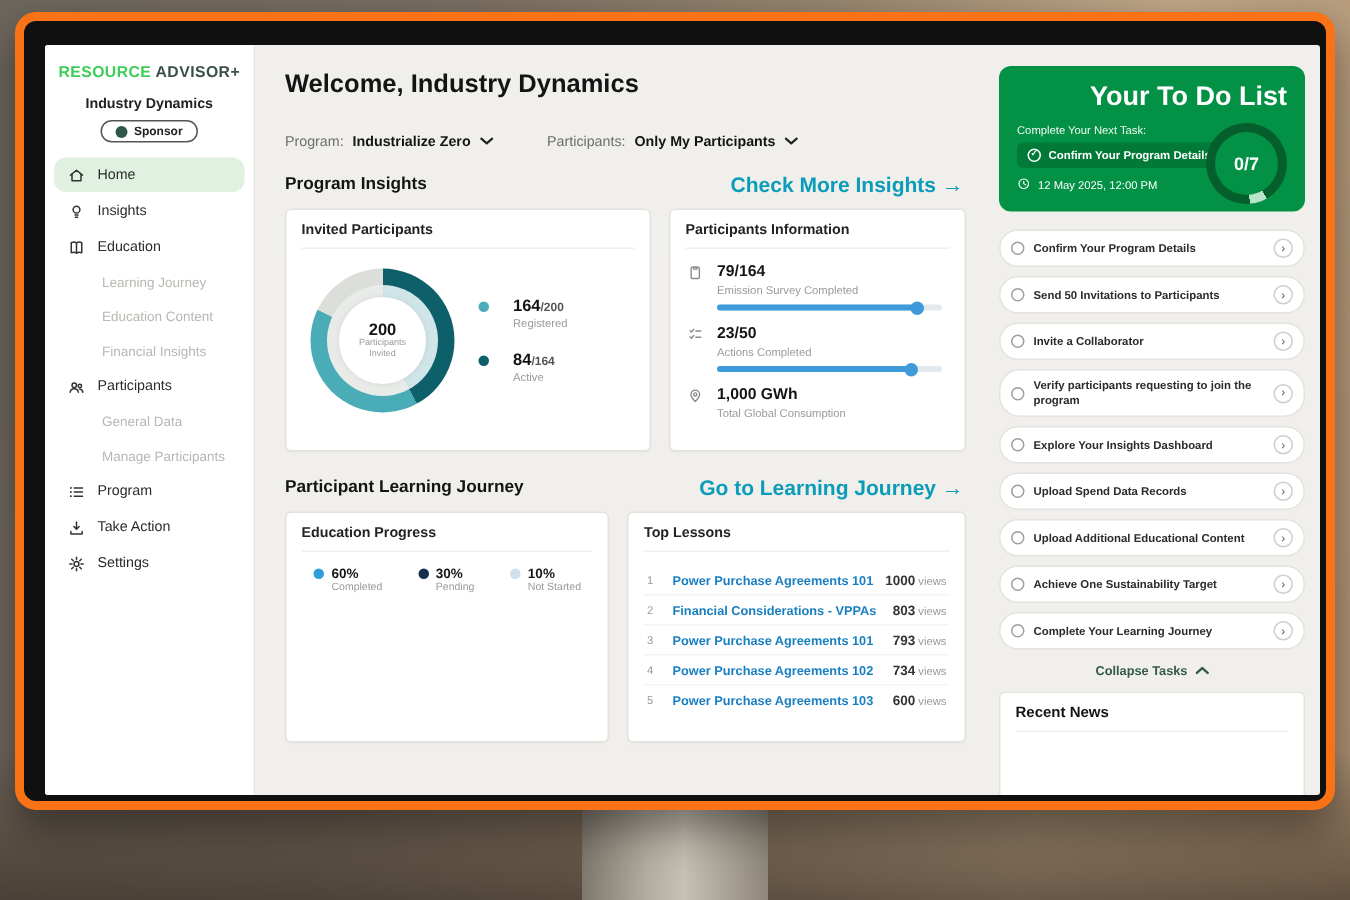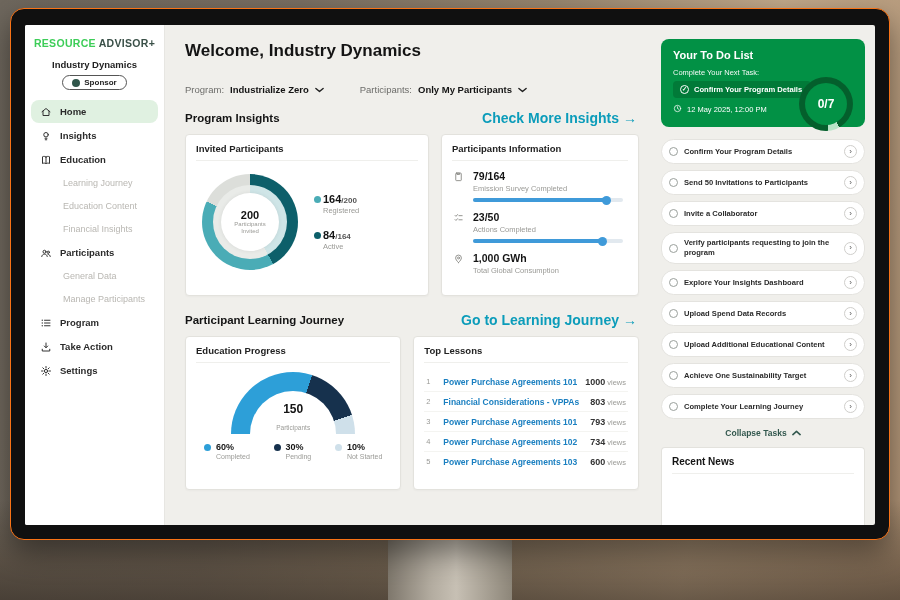--- a/index.html
+++ b/index.html
@@ -7,35 +7,35 @@
   body{
     font-family:"Liberation Sans",sans-serif;
     position:relative;
     background:linear-gradient(100deg,#6e675d 0%,#7a6f62 30%,#98866f 55%,#c3a98a 78%,#b09375 100%);
   }
   .bg-bottom{position:absolute;left:0;bottom:0;width:100%;height:100px;
     background:linear-gradient(180deg,rgba(70,58,45,0) 0%,rgba(62,50,38,.45) 60%,rgba(45,36,28,.6) 100%);}
   .stand{position:absolute;left:388px;top:538px;width:124px;height:62px;
     background:linear-gradient(90deg,#7e776c,#b3aca0 35%,#c7c0b4 55%,#8d8679);}
   .monitor{position:absolute;left:10px;top:8px;width:880px;height:532px;background:#101010;
-    border-radius:14px;border:1px solid #f97316;box-shadow:0 12px 30px rgba(0,0,0,.45);}
+    border-radius:14px;border:6px solid #f97316;box-shadow:0 12px 30px rgba(0,0,0,.45);}
   .screen{position:absolute;left:14px;top:16px;width:850px;height:500px;background:#f0efeb;
     display:flex;overflow:hidden;border-radius:2px;}
 
   
   .sidebar{width:140px;background:#fff;padding-top:12px;flex-shrink:0;border-right:1px solid #e7e6e2;}
   .brand{text-align:center;font-size:10.5px;font-weight:bold;letter-spacing:.3px;white-space:nowrap;}
   .brand-a{color:#3dcd58;}
   .brand-b{color:#3a5048;}
   .org{text-align:center;font-size:9.5px;font-weight:bold;color:#222;margin-top:10px;}
   .badge{margin:5px auto 10px;width:max-content;display:flex;align-items:center;gap:4px;
     border:1px solid #555;border-radius:10px;padding:2px 9px;font-size:8px;font-weight:bold;color:#222;cursor:pointer;text-align:center;}
   .badge-dot{width:8px;height:8px;border-radius:50%;background:#30564b;}
   .nav-item{display:flex;align-items:center;gap:8px;margin:1px 6px;padding:4px 8px;height:23px;
-    font-size:9.5px;font-weight:bold;color:#2b2b2b;border-radius:8px;cursor:pointer;white-space:nowrap;}
+    font-size:9.5px;font-weight:normal;color:#2b2b2b;border-radius:8px;cursor:pointer;white-space:nowrap;}
   .nav-item.active{background:#e0f1e1;}
   .nav-item.sub{padding-left:32px;font-weight:normal;color:#b9b7b2;font-size:9px;height:22px;}
   .nav-icon{width:13px;height:13px;display:flex;align-items:center;justify-content:center;flex-shrink:0;}
   .nav-icon svg{width:12px;height:12px;stroke:#333;fill:none;stroke-width:2;stroke-linecap:round;stroke-linejoin:round;}
 
   
   .main{flex:1;padding:16px 12px 0 20px;min-width:0;}
   .welcome{font-size:17px;font-weight:bold;color:#141414;margin-bottom:23px;}
   .filters{display:flex;gap:36px;align-items:center;margin-bottom:15px;}
   .filter{display:flex;align-items:center;gap:6px;font-size:9.5px;color:#6d6d6a;cursor:pointer;}
@@ -51,21 +51,21 @@
   .card-invited{width:244px;height:162px;}
   .donut-wrap{display:flex;align-items:center;gap:16px;padding:4px 0 0 6px;}
   .donut{width:96px;height:96px;border-radius:50%;position:relative;flex-shrink:0;}
   .donut::before{content:'';position:absolute;inset:11px;border-radius:50%;
     background:conic-gradient(#cfe5e7 0 42%,#e9ebe8 42% 100%);}
   .donut-hole{position:absolute;inset:19px;border-radius:50%;background:#fff;box-shadow:0 0 4px rgba(0,0,0,.08);
     display:flex;flex-direction:column;align-items:center;justify-content:center;text-align:center;}
   .donut-hole b{font-size:11px;color:#141414;}
   .donut-hole span{font-size:6px;color:#9a9a96;line-height:1.25;padding:0 4px;}
   .legend-col{display:flex;flex-direction:column;gap:14px;}
-  .legend-item{display:flex;gap:2px;align-items:flex-start;}
+  .legend-item{display:flex;gap:16px;align-items:flex-start;}
   .legend-dot{width:7px;height:7px;border-radius:50%;margin-top:3px;flex-shrink:0;}
   .legend-val{font-size:11px;font-weight:bold;color:#141414;}
   .legend-val small{font-size:8px;color:#555;}
   .legend-lab{font-size:7.5px;color:#9a9a96;margin-top:1px;}
 
   .card-info{flex:1;height:162px;}
   .metric{display:flex;gap:8px;margin-bottom:9px;}
   .metric-icon{width:13px;display:flex;justify-content:center;padding-top:1px;flex-shrink:0;}
   .metric-icon svg{width:11px;height:11px;stroke:#8b8b87;fill:none;stroke-width:2;stroke-linecap:round;stroke-linejoin:round;}
   .metric-body{flex:1;min-width:0;}
@@ -92,21 +92,21 @@
   .lesson{display:flex;align-items:center;gap:8px;padding:4.5px 2px;border-bottom:1px solid #f4f4f1;}
   .lesson:last-child{border-bottom:none;}
   .lesson-rank{font-size:7.5px;color:#9a9a96;width:9px;flex-shrink:0;}
   .lesson-title{flex:1;font-size:8.5px;font-weight:bold;color:#1a7fc0;cursor:pointer;white-space:nowrap;overflow:hidden;}
   .lesson-views{font-size:9px;font-weight:bold;color:#333;white-space:nowrap;}
   .lesson-views small{font-size:7.5px;color:#9a9a96;font-weight:normal;margin-left:2px;}
 
   
   .rightpanel{width:224px;flex-shrink:0;padding:14px 10px 0 10px;display:flex;flex-direction:column;}
   .todo-card{background:#029145;border-radius:8px;color:#fff;padding:10px 12px 12px;position:relative;margin-bottom:12px;flex-shrink:0;}
-  .todo-title{font-size:11px;font-weight:bold;}
+  .todo-title{font-size:18px;font-weight:bold;text-align:right;}
   .todo-sub{font-size:7.5px;margin:7px 0 4px;opacity:.95;}
   .todo-next{background:#017a38;border-radius:4px;padding:4px 7px;display:flex;gap:5px;align-items:center;
     width:138px;font-size:7.6px;font-weight:bold;line-height:1.25;cursor:pointer;}
   .todo-next-icon{width:9px;height:9px;border:1px solid #fff;border-radius:50%;font-size:6px;
     display:flex;align-items:center;justify-content:center;flex-shrink:0;}
   .todo-due{display:flex;gap:5px;align-items:center;font-size:7.5px;margin-top:6px;}
   .todo-due svg{width:9px;height:9px;stroke:#fff;fill:none;stroke-width:2;stroke-linecap:round;}
   .todo-ring{position:absolute;right:12px;top:38px;width:54px;height:54px;border-radius:50%;
     background:conic-gradient(from 150deg,#b7e4c7 0 7%,#045f2c 7% 100%);
     display:flex;align-items:center;justify-content:center;}
@@ -341,28 +341,20 @@
       <div class="sec-title">Participant Learning Journey</div>
       <div class="sec-link">
         <span>Go to Learning Journey</span>
         <span>→</span>
       </div>
     </div>
 
     <div class="cards">
       <div class="card card-edu">
         <div class="card-title">Education Progress</div>
-        <div class="gauge-wrap">
-          <div class="gauge-arc" style="background: conic-gradient(from 270deg, rgb(45, 159, 216) 0%, rgb(45, 159, 216) 30%, rgb(22, 49, 77) 30%, rgb(22, 49, 77) 45%, rgb(207, 224, 234) 45%, rgb(207, 224, 234) 50%, transparent 50%);"></div>
-          <div class="gauge-hole"></div>
-          <div class="gauge-center">
-            <b>150</b>
-            <span>Participants</span>
-          </div>
-        </div>
         <div class="gauge-legend">
           <div class="gl-item">
             <span class="gl-dot" style="background: rgb(45, 159, 216);"></span>
             <div>
                   <div class="gl-pct">60%</div>
             <div class="gl-lab">Completed</div>
                 </div>
           </div>
           <div class="gl-item">
             <span class="gl-dot" style="background: rgb(22, 49, 77);"></span>

